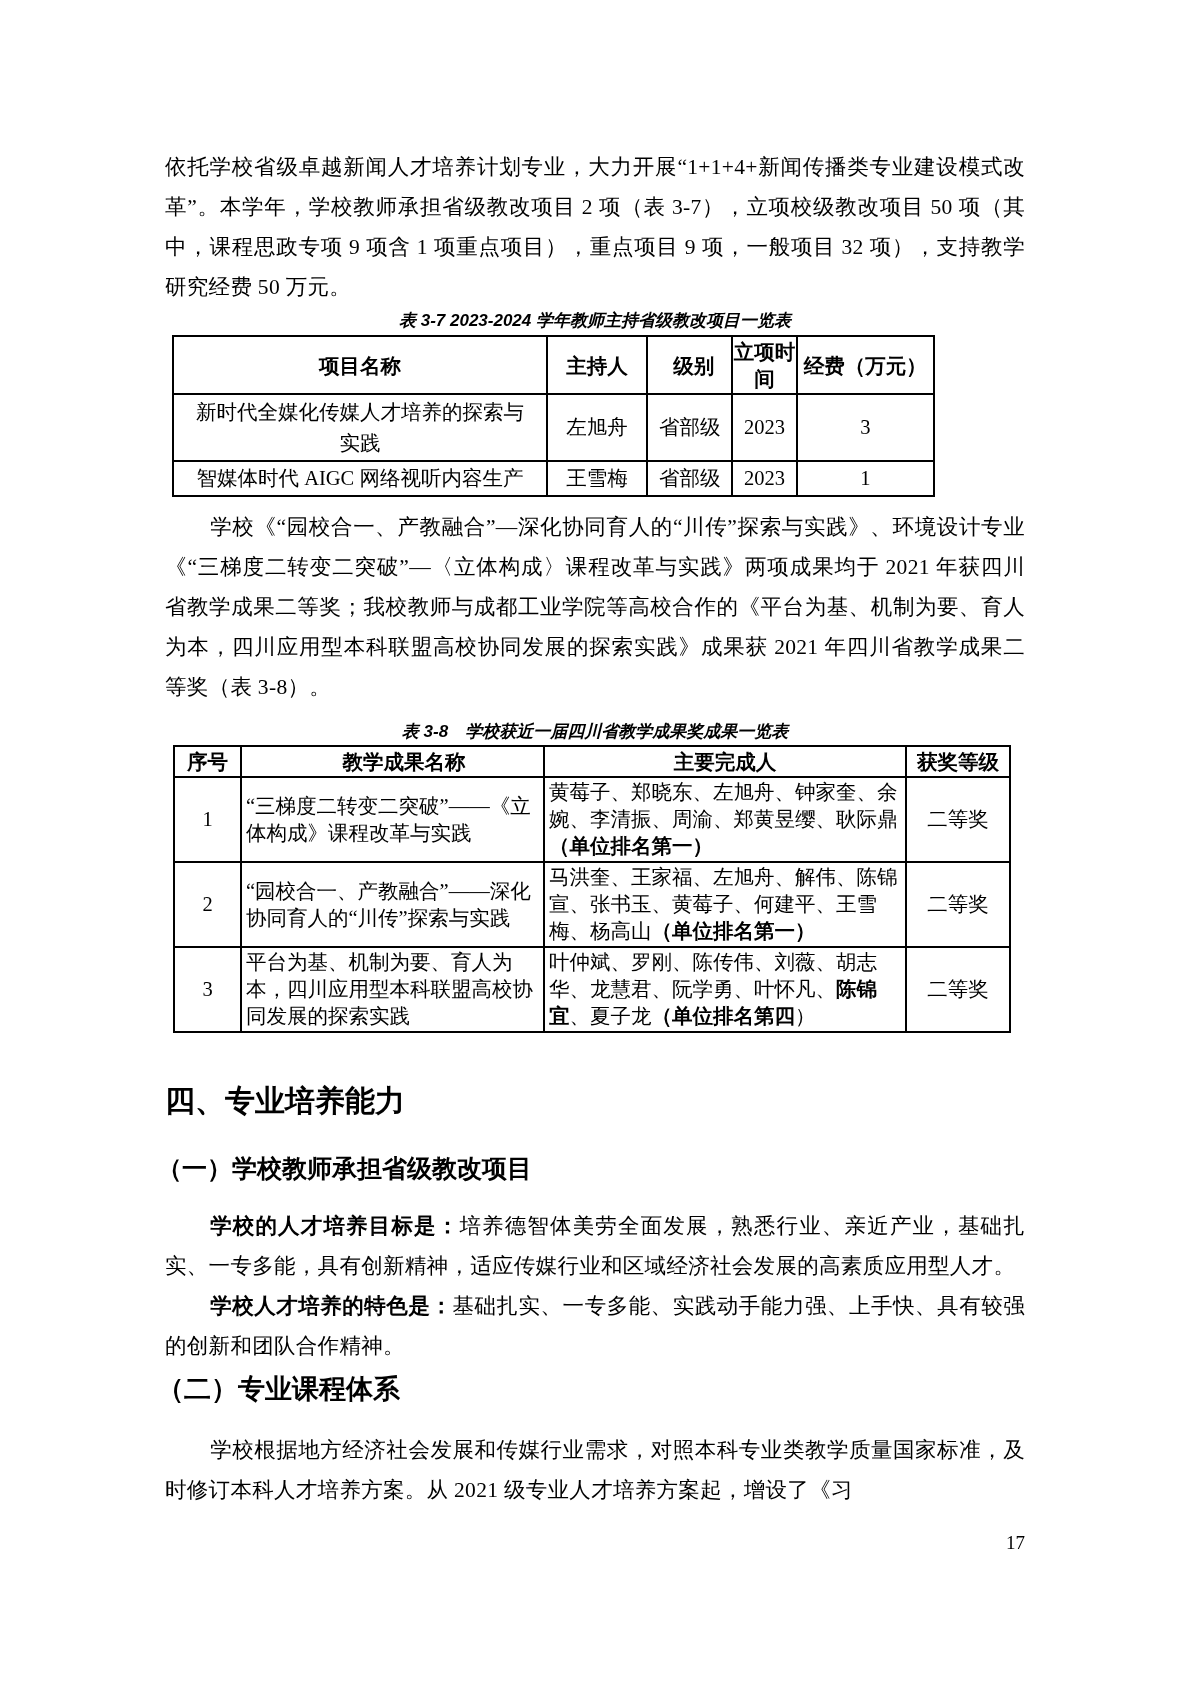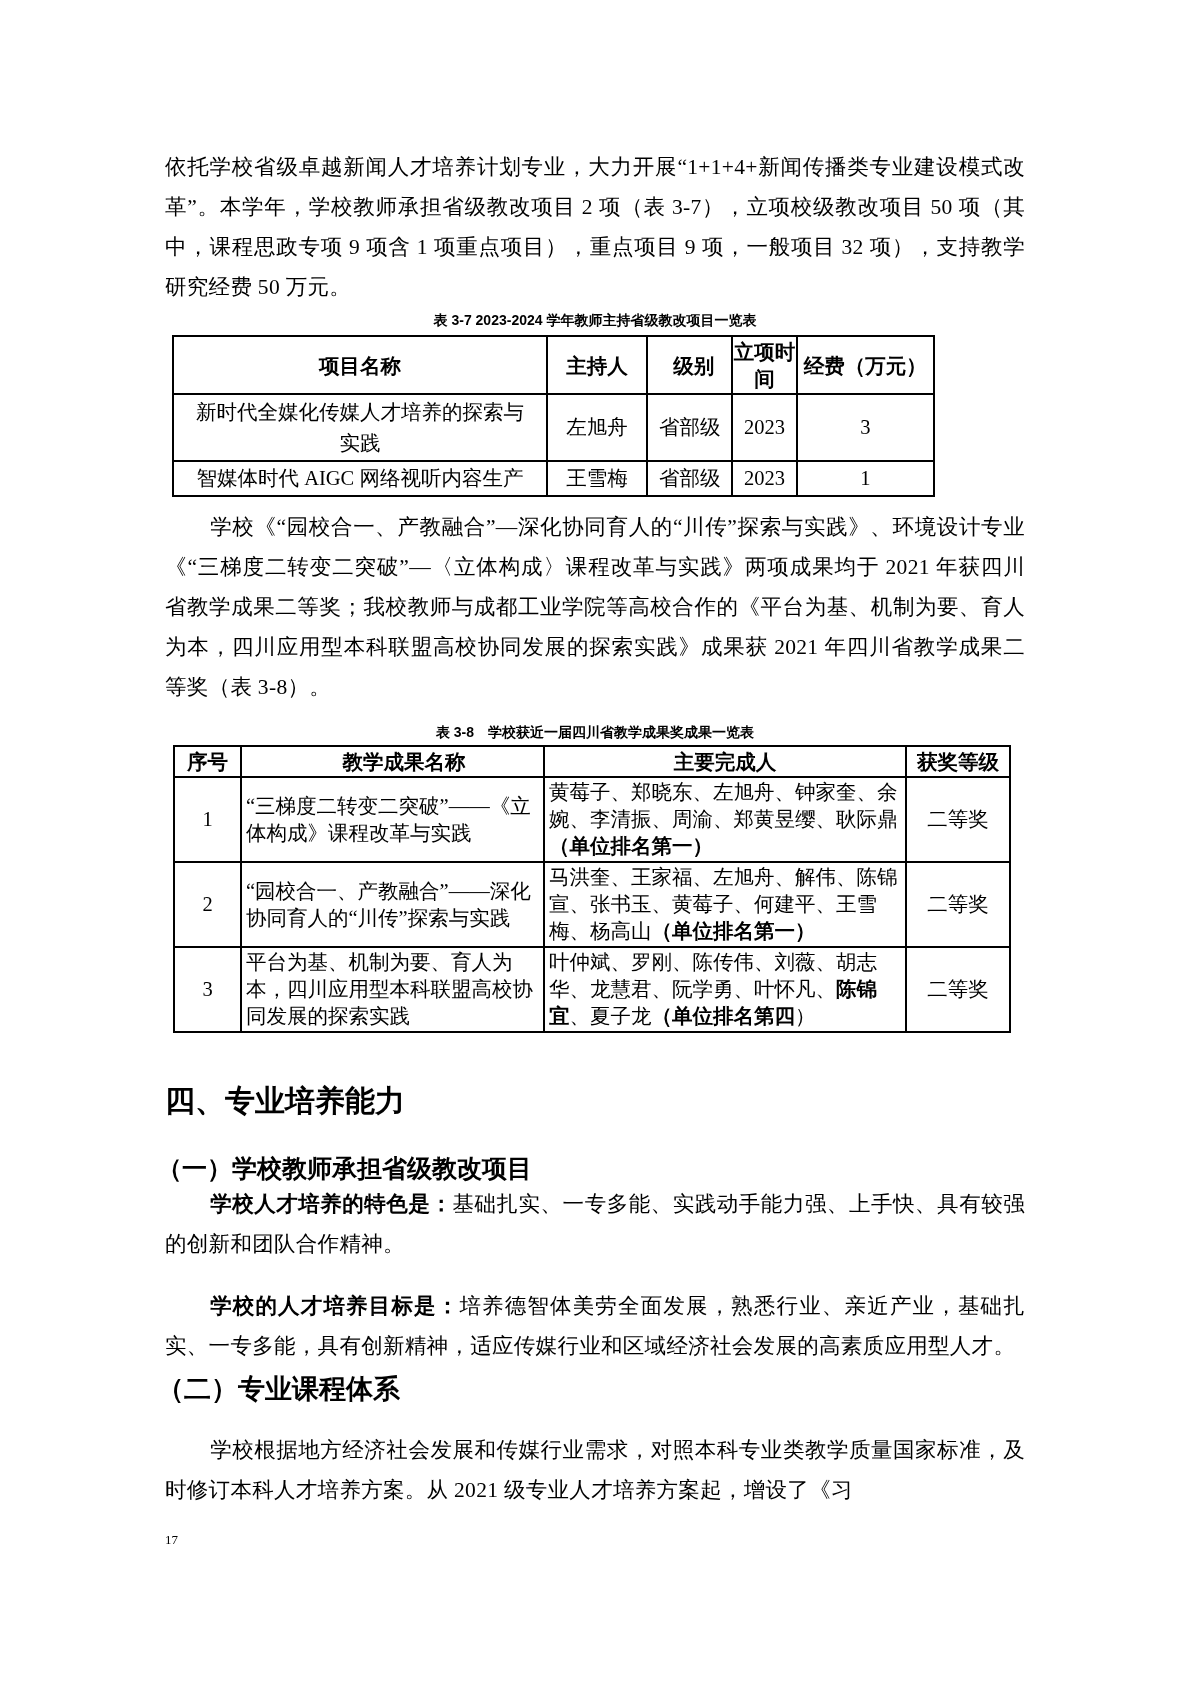--- a/index.html
+++ b/index.html
@@ -24,23 +24,24 @@
     font-size: 21.5px;
     line-height: 40px;
     text-align: justify;
     letter-spacing: 0.3px;
   }
   .indent { text-indent: 2.1em; }
   .lead-bold { font-weight: bold; }
   .table-caption {
     font-family: "Liberation Sans", "DejaVu Sans", sans-serif;
     font-weight: bold;
-    font-size: 14px;
+    font-size: 17px;
     text-align: center;
     line-height: 27px;
+    font-style: italic;
   }
   table {
     border-collapse: collapse;
     table-layout: fixed;
     font-size: 20.5px;
   }
   th, td {
     border: 2px solid #000;
     vertical-align: middle;
   }
@@ -93,22 +94,22 @@
     line-height: 32px;
   }
   .h-sub-1 { margin-top: 31px; margin-left: -8px; }
   .h-sub-2 { margin-top: 6px;  margin-left: -8px; font-size: 27px; line-height: 34px; }
   .mt-p2 { margin-top: 10px; }
   .mt-cap38 { margin-top: 13px; line-height: 24px; }
   .mt-p3 { margin-top: 22px; }
   .mt-p5 { margin-top: 24px; }
   .page-number {
     margin-top: 22px;
-    text-align: left;
-    font-size: 13px;
+    text-align: right;
+    font-size: 19px;
   }
 </style>
 </head>
 <body>
 
 <div class="page">
   <div class="content">
 
     <p class="body-text">依托学校省级卓越新闻人才培养计划专业，大力开展“1+1+4+新闻传播类专业建设模式改革”。本学年，学校教师承担省级教改项目 2 项（表 3-7），立项校级教改项目 50 项（其中，课程思政专项 9 项含 1 项重点项目），重点项目 9 项，一般项目 32 项），支持教学研究经费 50 万元。</p>
 
@@ -174,23 +175,23 @@
             <td><span>叶仲斌、罗刚、陈传伟、刘薇、胡志华、龙慧君、阮学勇、叶怀凡、</span><span class="b">陈锦宜</span><span>、夏子龙</span><span class="b">（单位排名第四</span><span>）</span></td>
             <td>二等奖</td>
           </tr>
         </tbody>
     </table>
 
     <div class="h-section">四、专业培养能力</div>
 
     <div class="h-sub h-sub-1">（一）学校教师承担省级教改项目</div>
 
+    <p class="body-text indent mt-p3"><span class="lead-bold">学校的人才培养目标是：</span><span>培养德智体美劳全面发展，熟悉行业、亲近产业，基础扎实、一专多能，具有创新精神，适应传媒行业和区域经济社会发展的高素质应用型人才。</span></p>
+
     <p class="body-text indent"><span class="lead-bold">学校人才培养的特色是：</span><span>基础扎实、一专多能、实践动手能力强、上手快、具有较强的创新和团队合作精神。</span></p>
-
-    <p class="body-text indent mt-p3"><span class="lead-bold">学校的人才培养目标是：</span><span>培养德智体美劳全面发展，熟悉行业、亲近产业，基础扎实、一专多能，具有创新精神，适应传媒行业和区域经济社会发展的高素质应用型人才。</span></p>
 
     <div class="h-sub h-sub-2">（二）专业课程体系</div>
 
     <p class="body-text indent mt-p5">学校根据地方经济社会发展和传媒行业需求，对照本科专业类教学质量国家标准，及时修订本科人才培养方案。从 2021 级专业人才培养方案起，增设了《习</p>
 
     <div class="page-number">17</div>
 
   </div>
 </div>
 

